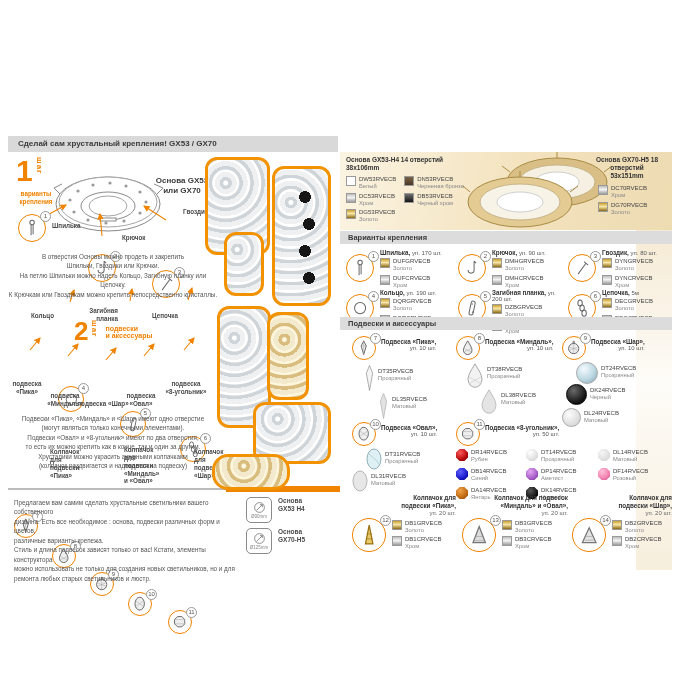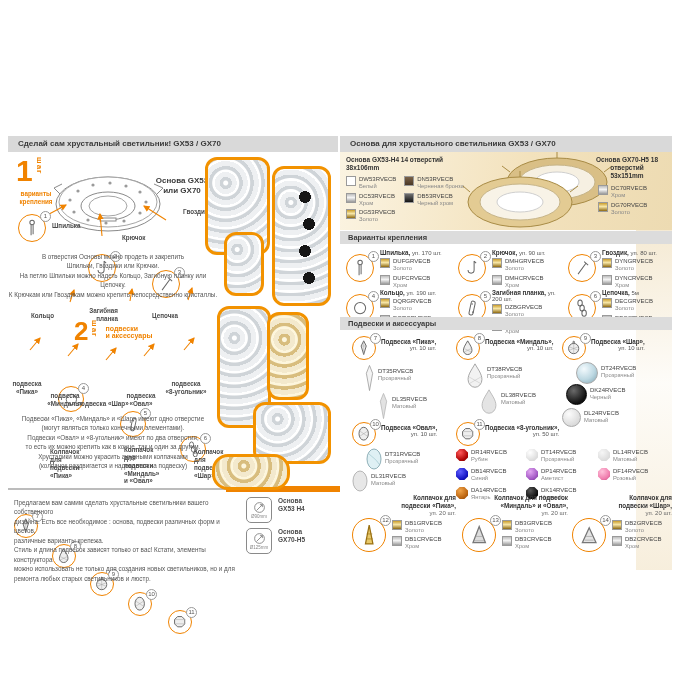--- a/index.html
+++ b/index.html
@@ -116,21 +116,21 @@
       </symbol>
     <symbol id="i-dia" viewBox="0 0 16 16">
         <circle cx="8" cy="8" r="6" stroke="#777" fill="none"></circle>
         <path d="M4.5 11.5L11.5 4.5M11.5 4.5h-3M11.5 4.5v3" stroke="#777" fill="none"></path>
       </symbol>
   </defs>
 </svg>
 
 <div class="canvas">
 
-  <div class="abs bar" style="left:8px;top:136px;width:330px;height:16px">Сделай сам хрустальный светильник! GX53 / GX70</div>
+  <div class="abs bar" style="left:8px;top:136px;width:330px;height:16px">Сделай сам хрустальный крепления! GX53 / GX70</div>
 
   <div class="abs" style="left:16px;top:157px;display:flex;gap:2px">
     <span class="stepnum" style="font-size:30px">1</span>
     <span class="stepword">шаг</span>
   </div>
   <div class="abs orange center" style="left:8px;top:190px;width:56px;font-size:6.3px;font-weight:bold;line-height:1.2">варианты крепления</div>
 
   <svg class="abs linework" style="left:48px;top:166px" width="120" height="76" viewBox="0 0 120 76">
     <path d="M14 18l-8 4 6 6M106 18l9 4-6 6" stroke="#8a8a8a" fill="#fff"></path>
     <ellipse cx="60" cy="38" rx="52" ry="27" stroke="#8a8a8a" fill="#fff"></ellipse>
@@ -336,21 +336,20 @@
       radial-gradient(circle 6px at 34px 55px,#161616 98%,transparent),
       radial-gradient(circle 6px at 30px 82px,#161616 98%,transparent),
       radial-gradient(circle 6px at 34px 109px,#161616 98%,transparent),
       repeating-radial-gradient(circle at 30% 25%,#ffffff 0 2px,#cfd4d8 3px 6px,#eef0f2 6px 11px)"></div>
   <div class="abs photo" style="left:224px;top:232px;width:40px;height:64px"></div>
   <div class="abs photo" style="left:217px;top:306px;width:54px;height:122px"></div>
   <div class="abs photo goldish" style="left:267px;top:312px;width:42px;height:88px"></div>
   <div class="abs photo" style="left:253px;top:402px;width:78px;height:62px"></div>
   <div class="abs photo goldish" style="left:212px;top:454px;width:78px;height:36px;border-radius:16px"></div>
 
-  <div class="abs bar" style="left:340px;top:136px;width:332px;height:16px">Основа для хрустального светильника GX53 / GX70</div>
 
   <div class="abs" style="left:340px;top:152px;width:332px;height:78px;background:linear-gradient(100deg,#fbf4e2,#f3e2bd 55%,#eddbb2)"></div>
   <div class="abs" style="left:636px;top:230px;width:36px;height:340px;background:linear-gradient(180deg,rgba(235,213,168,.5),rgba(248,240,222,.2) 45%,rgba(235,213,168,.4))"></div>
 
   <div class="abs" style="left:346px;top:156px;width:130px">
     <div style="font-size:6.5px;font-weight:bold;color:#333;line-height:1.25">
       <span>Основа GX53-H4 14 отверстий</span><br>
       <span>38x106mm</span>
     </div>
     <div style="display:flex;gap:8px;margin-top:4px">

